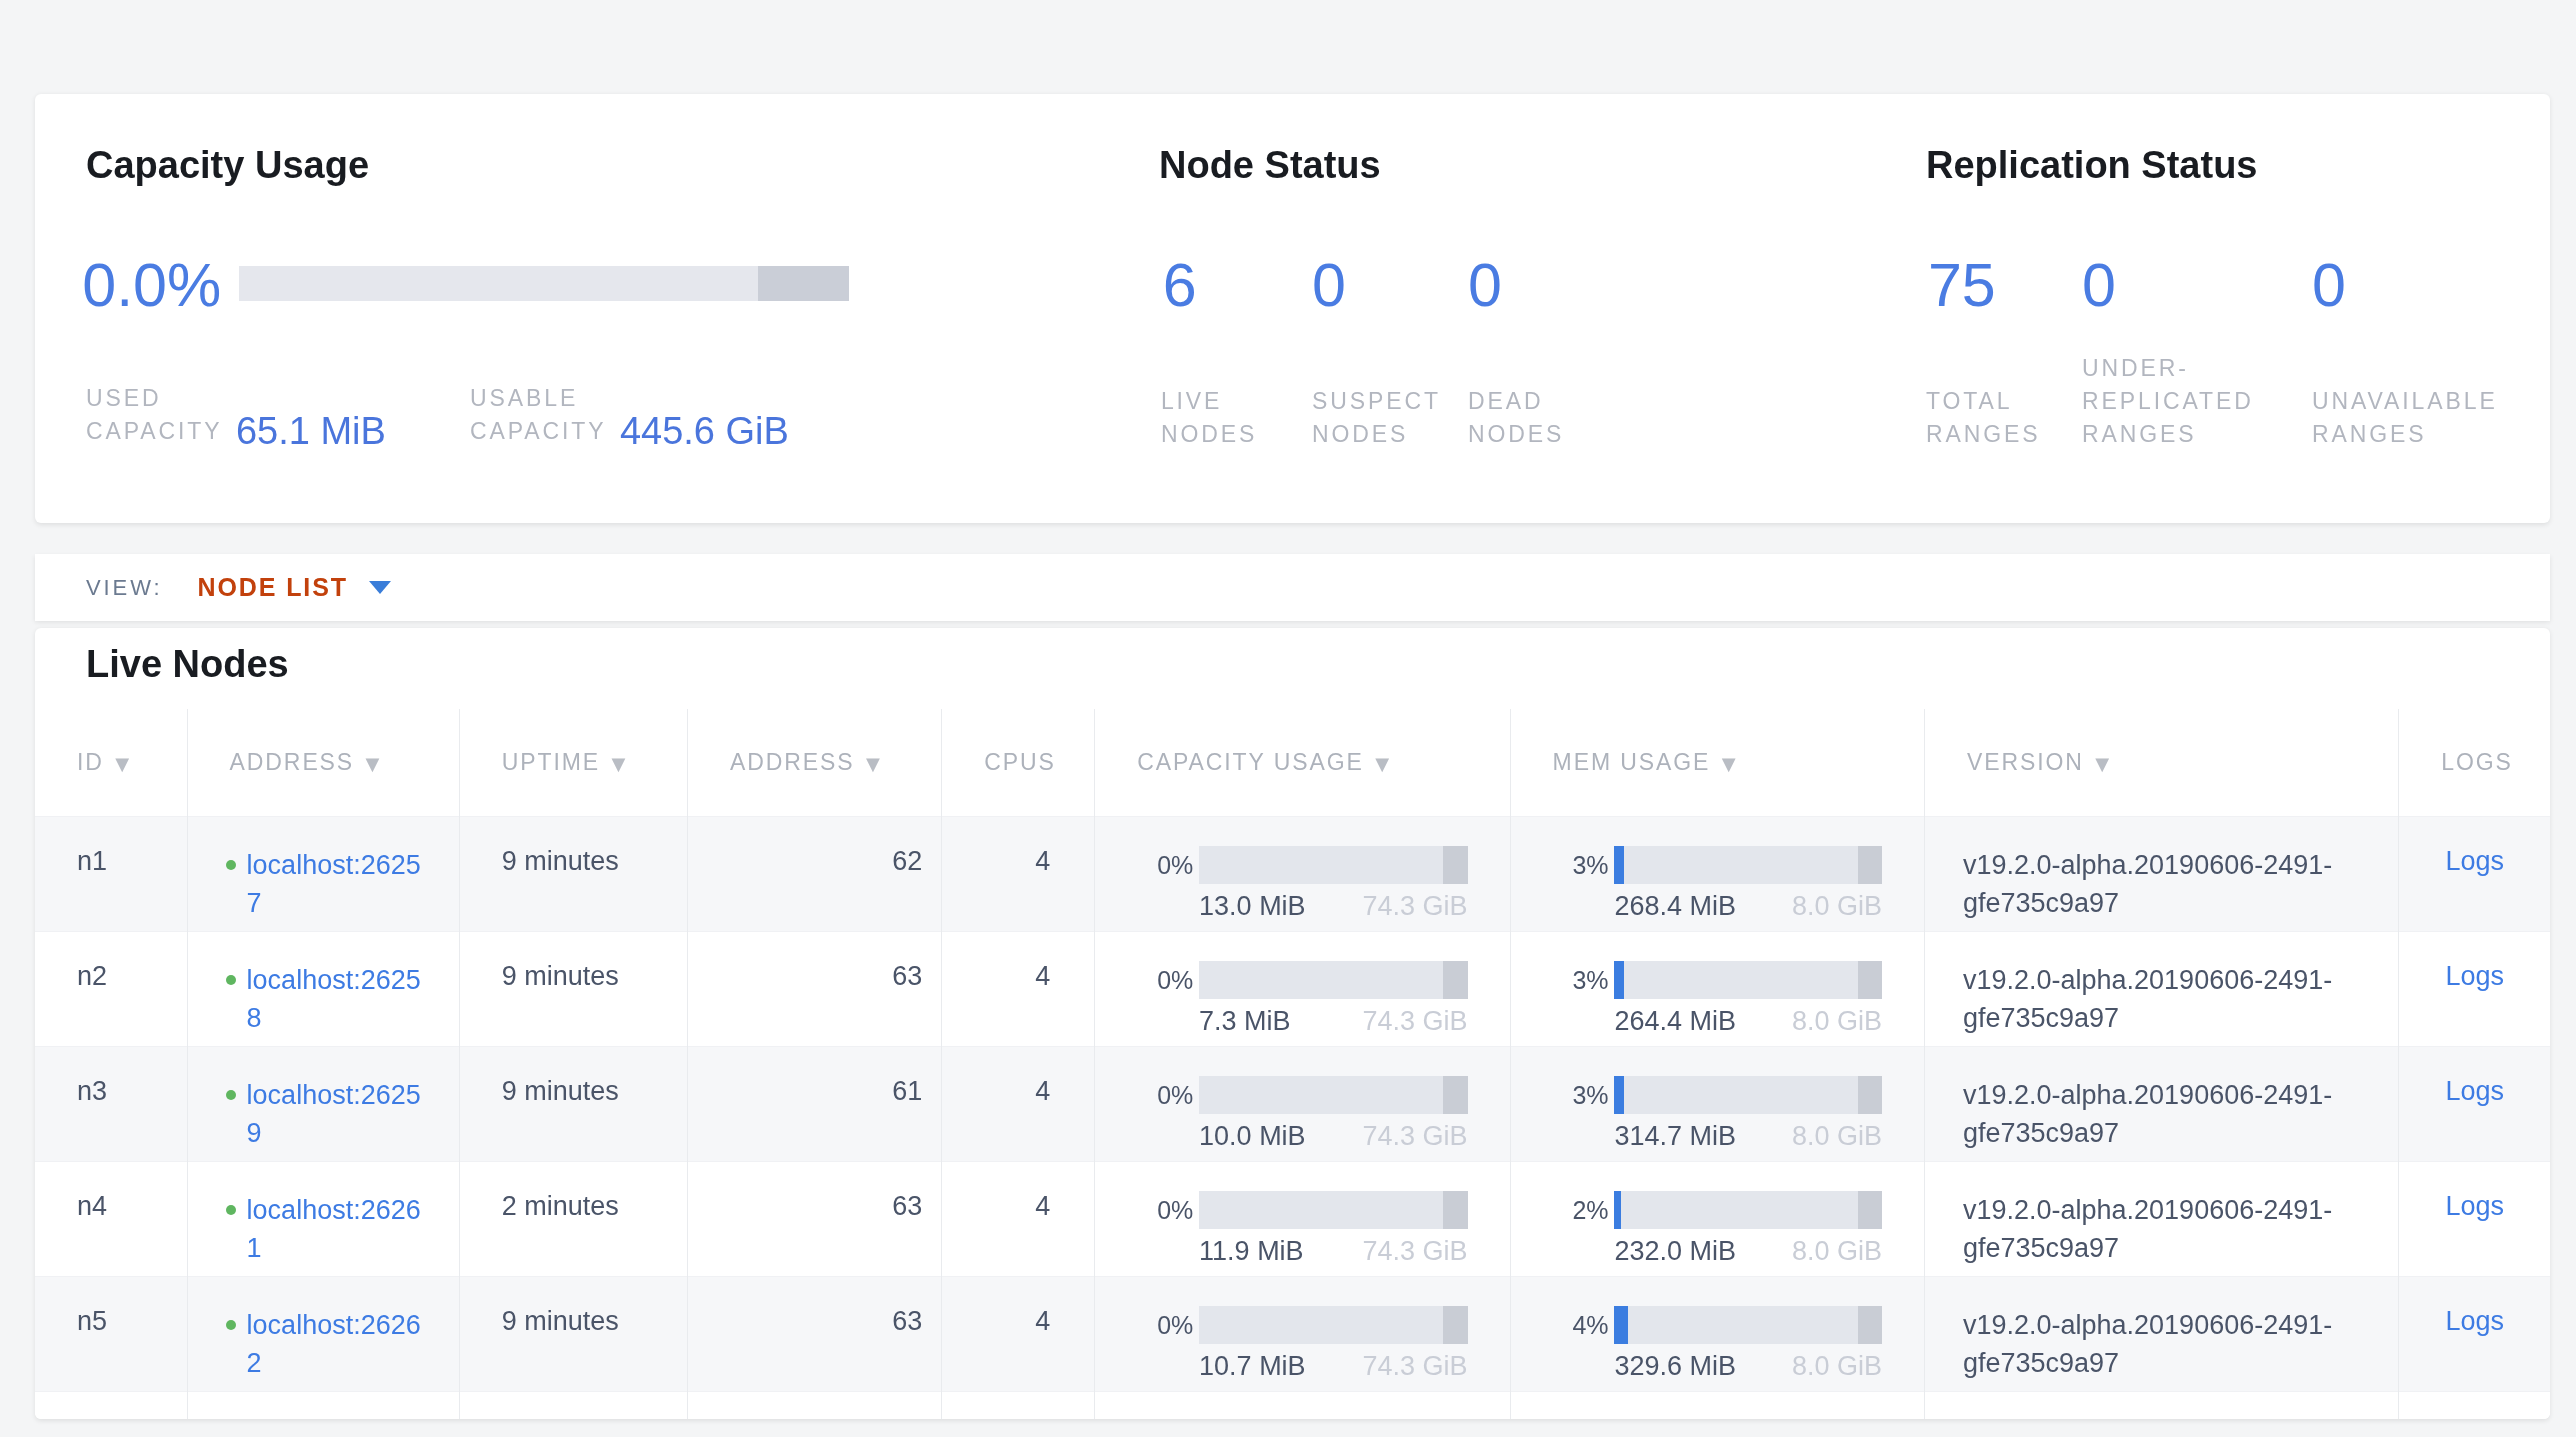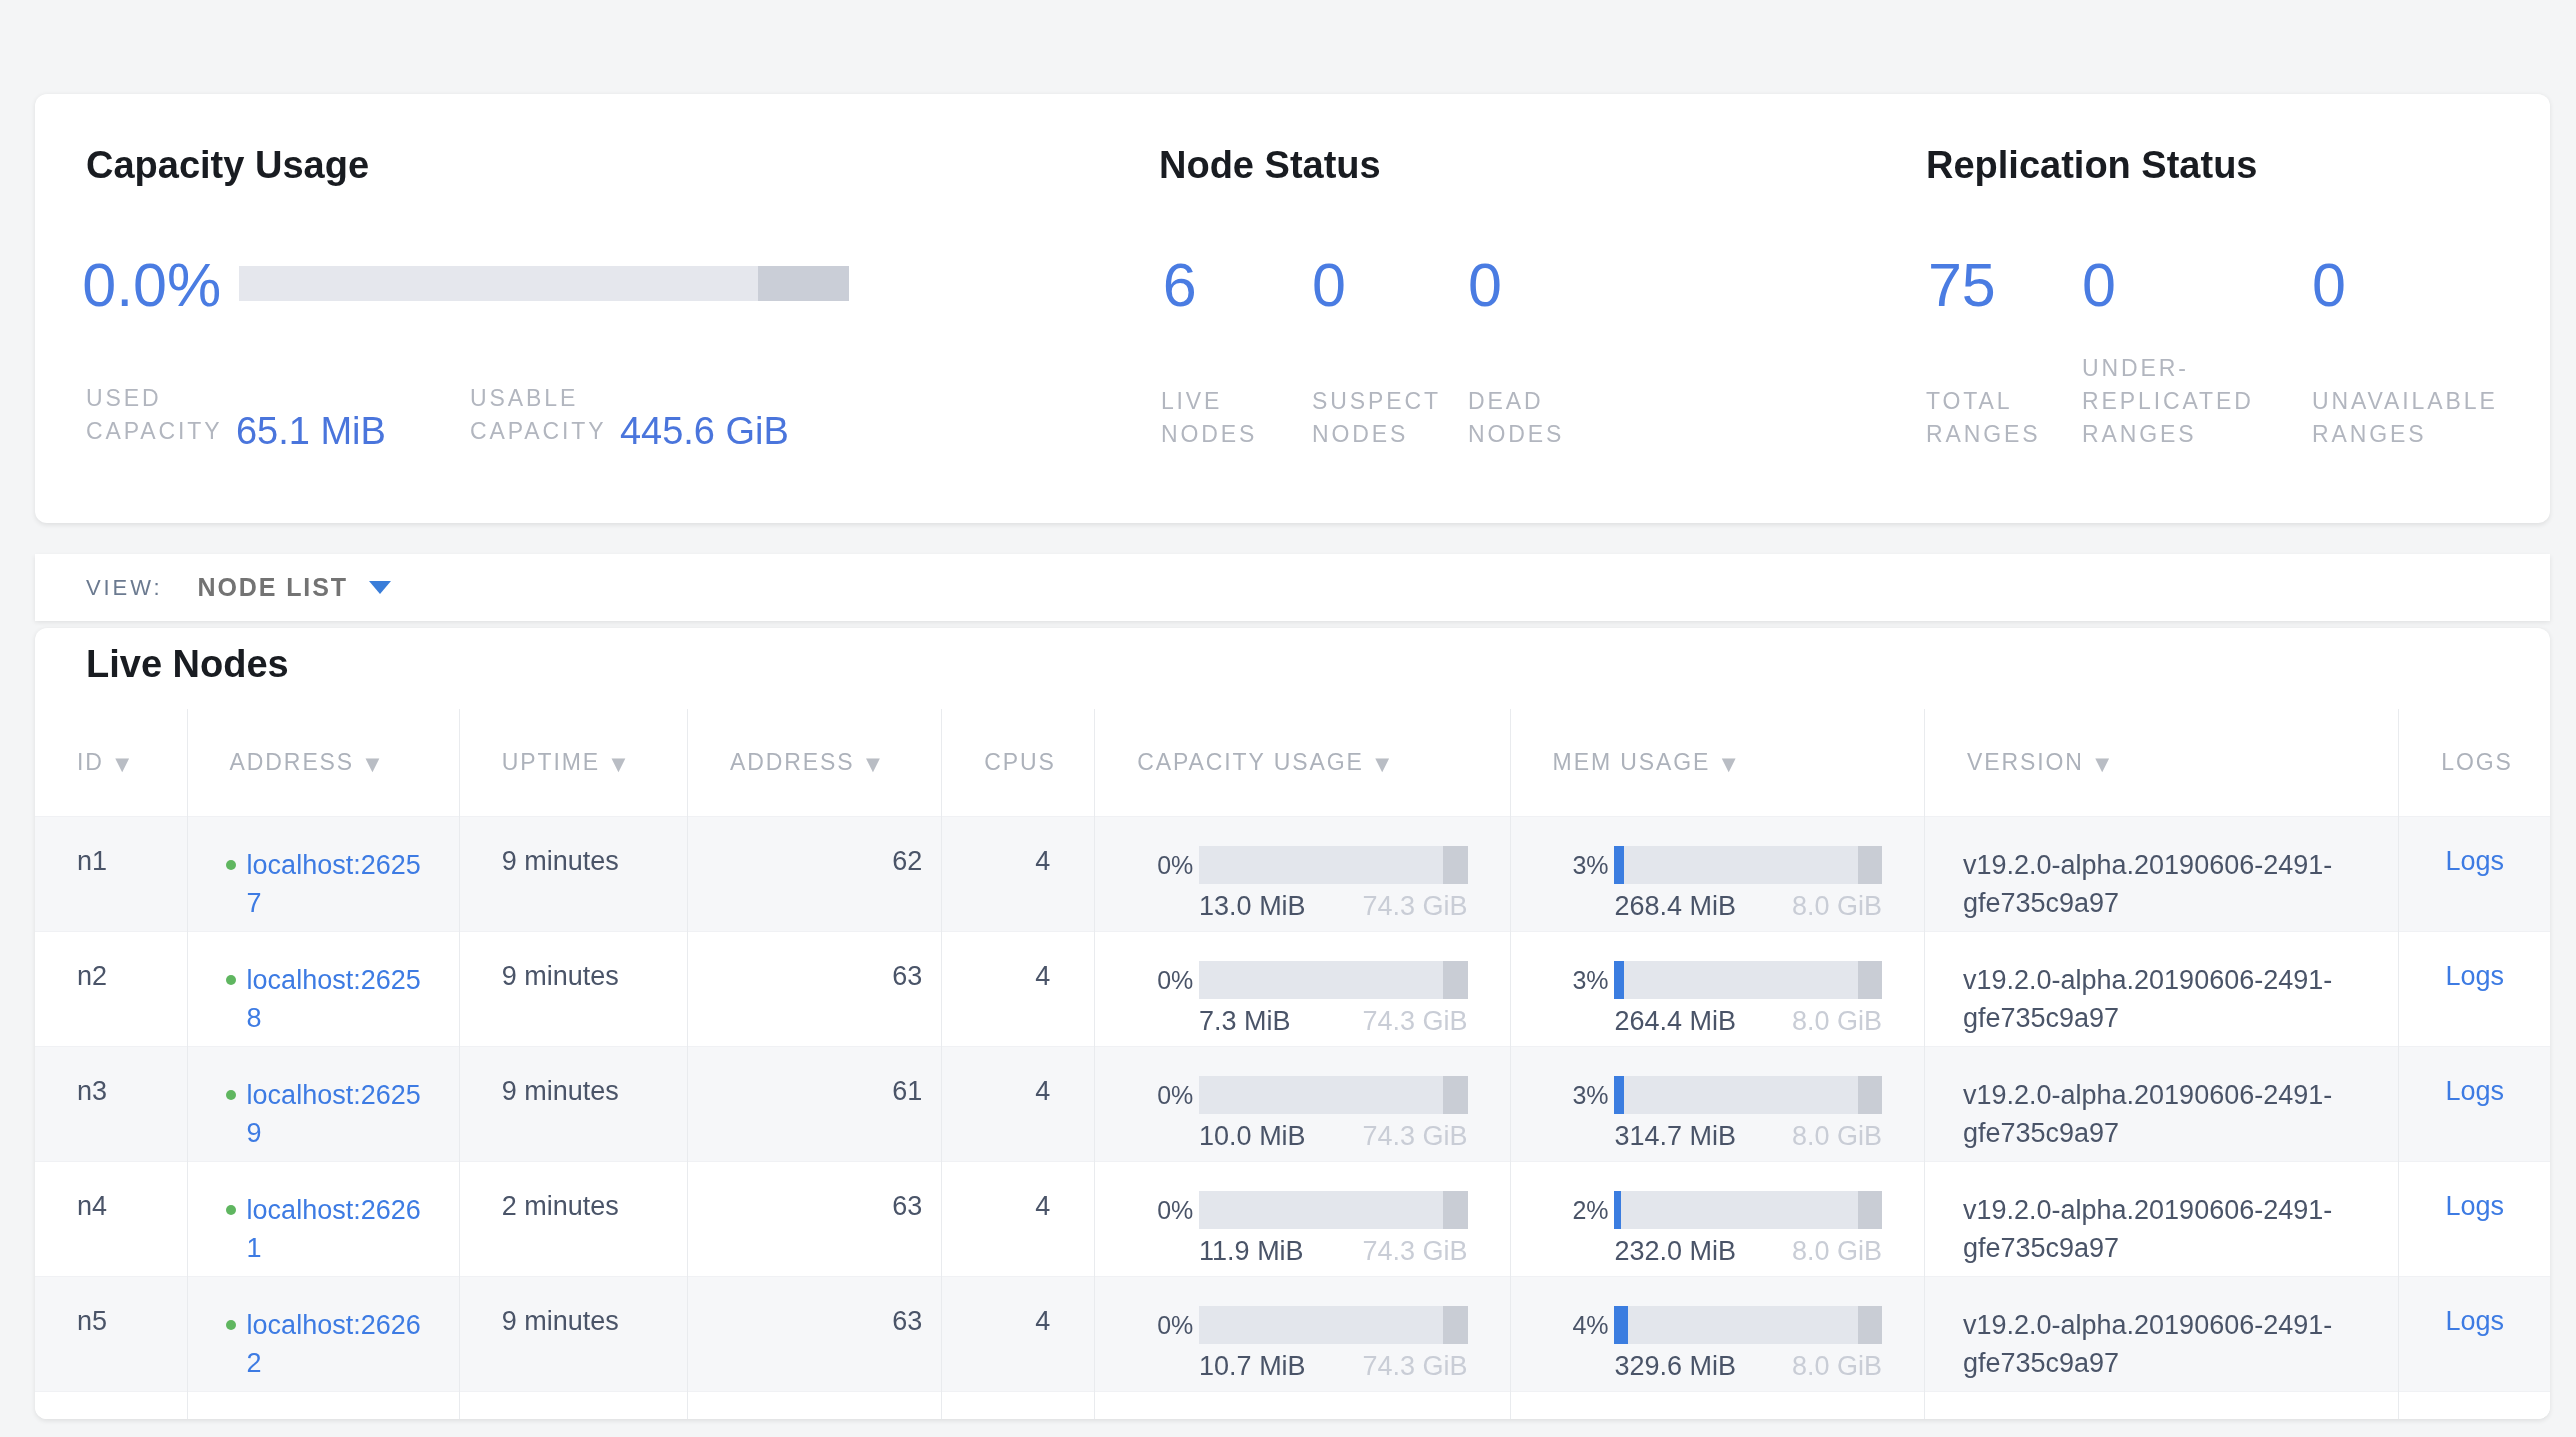--- a/index.html
+++ b/index.html
@@ -2,21 +2,21 @@
 <html><head>
 <meta charset="utf-8">
 <style>
   * { margin:0; padding:0; box-sizing:border-box; }
   html,body { background:#f4f5f6; }
   #root {
     position:relative; width:2576px; height:1438px; overflow:hidden;
     background:#f4f5f6; font-family:"Liberation Sans", sans-serif; color:#1c1e24;
   }
   .card { position:absolute; left:35px; width:2515px; background:#ffffff;
-          box-shadow:0 1.9px 4.8px rgba(0,0,0,0.09); border-radius:12px; }
+          box-shadow:0 1.9px 4.8px rgba(0,0,0,0.09); border-radius:6px; }
 
   
   #page-title {
     position:absolute; left:39px; top:7.7px;
     font-size:44px; font-weight:700; letter-spacing:9.6px; color:#14161a;
   }
 
   
   #summary-card { top:94px; height:429px; }
   .sec { position:absolute; top:0; height:429px; }
@@ -46,21 +46,21 @@
   .grp-label { position:absolute; font-size:23px; letter-spacing:2.9px; color:#b2b6bf;
                line-height:33px; white-space:pre-line; }
   .labels-band { position:absolute; left:0; top:288px; height:69px; width:100%; }
   .labels-band .grp-label { bottom:0; }
 
   
   #view-bar { top:554px; height:67px; display:flex; align-items:center; border-radius:0; }
   #view-bar .inner { display:flex; align-items:center; padding-left:51px; }
   #view-label { font-size:22px; letter-spacing:2.9px; color:#6b7a90; }
   #view-select { display:flex; align-items:center; margin-left:35px; cursor:pointer; }
-  #view-selected { font-size:25px; letter-spacing:1.9px; font-weight:600; color:#737373; }
+  #view-selected { font-size:25px; letter-spacing:1.9px; font-weight:600; color:#c2410c; }
   #view-caret { width:0; height:0; margin-left:21px;
     border-left:11.5px solid transparent; border-right:11.5px solid transparent;
     border-top:13.4px solid #3a7dd9; }
 
   
   #nodes-card { top:628px; height:791px; overflow:hidden; }
   #nodes-title { position:absolute; left:51px; top:15.3px; font-size:38px; font-weight:700; color:#191c21; }
   #nodes-table { position:absolute; left:0; top:81px; width:2515px; border-collapse:collapse; table-layout:fixed; }
   #nodes-table col:nth-child(1){width:152px} #nodes-table col:nth-child(2){width:272px}
   #nodes-table col:nth-child(3){width:228px} #nodes-table col:nth-child(4){width:254px}

